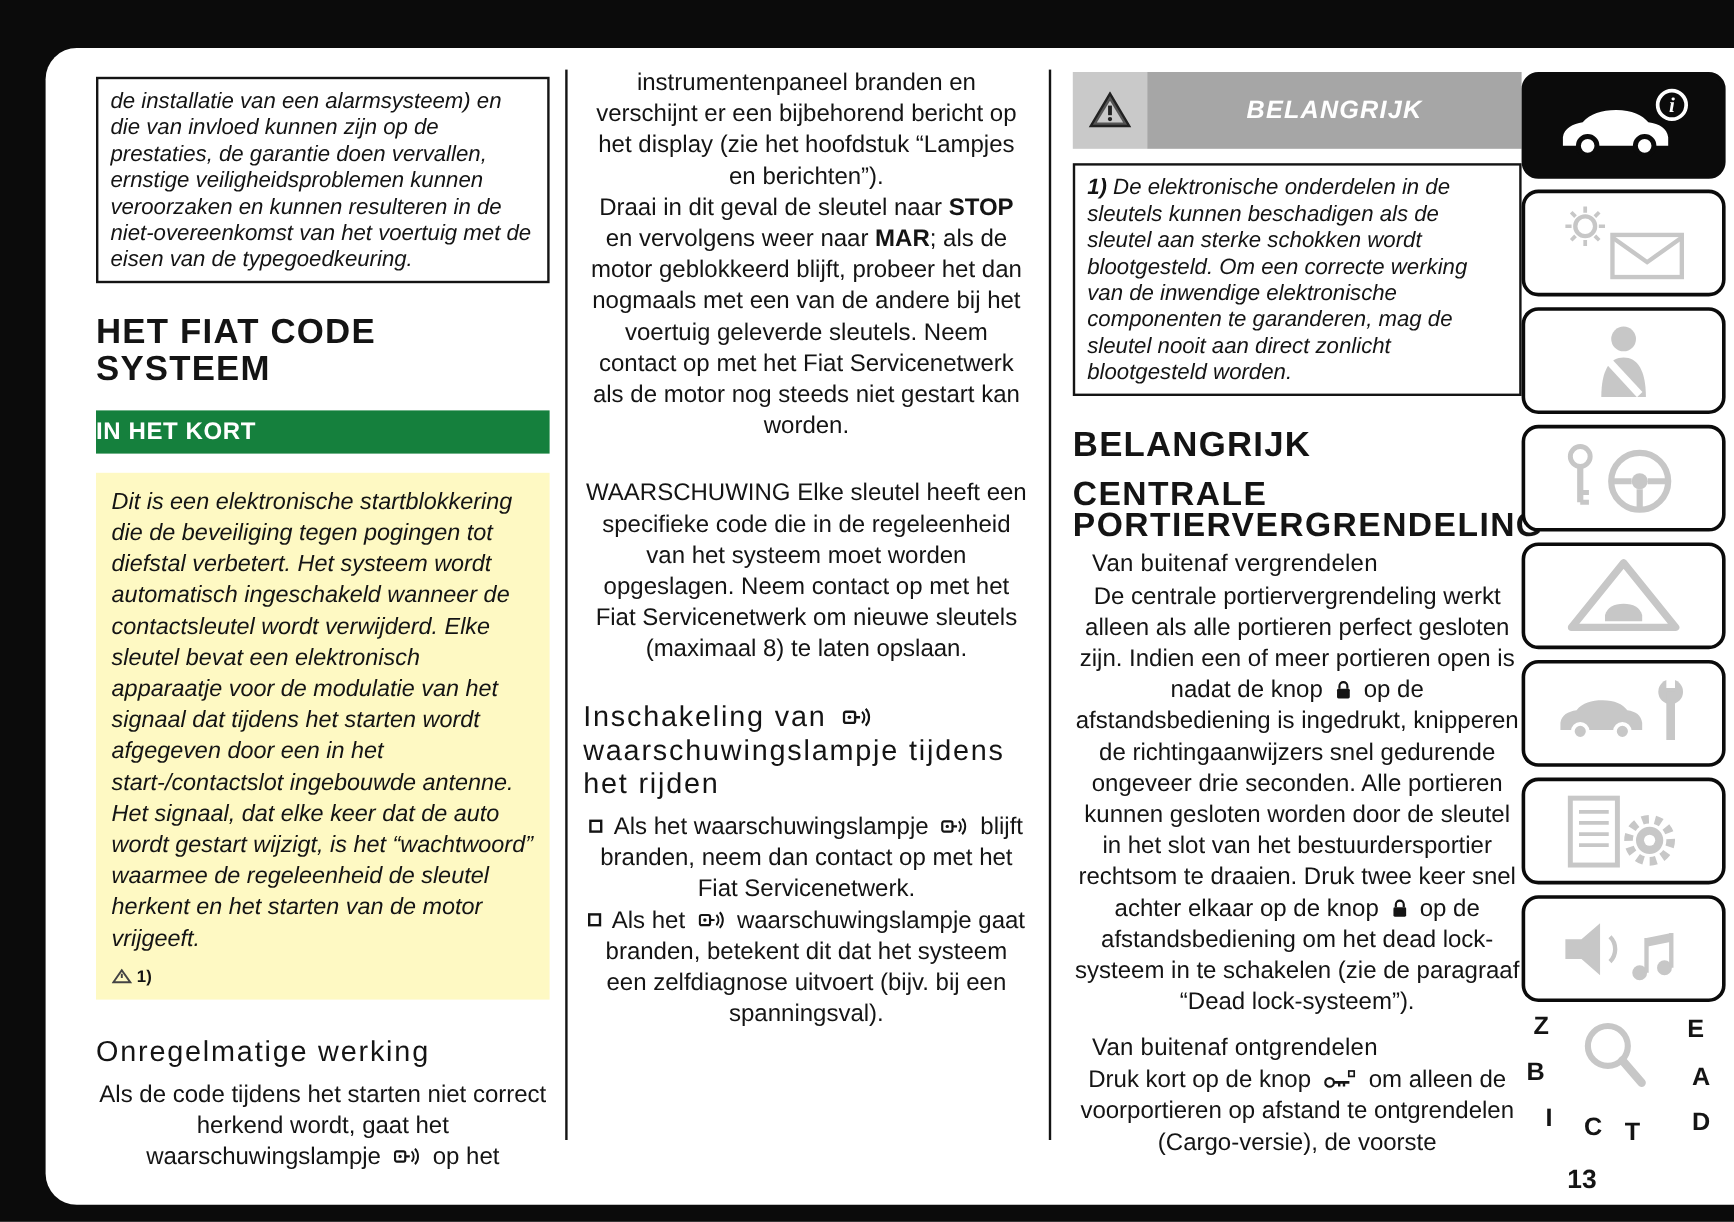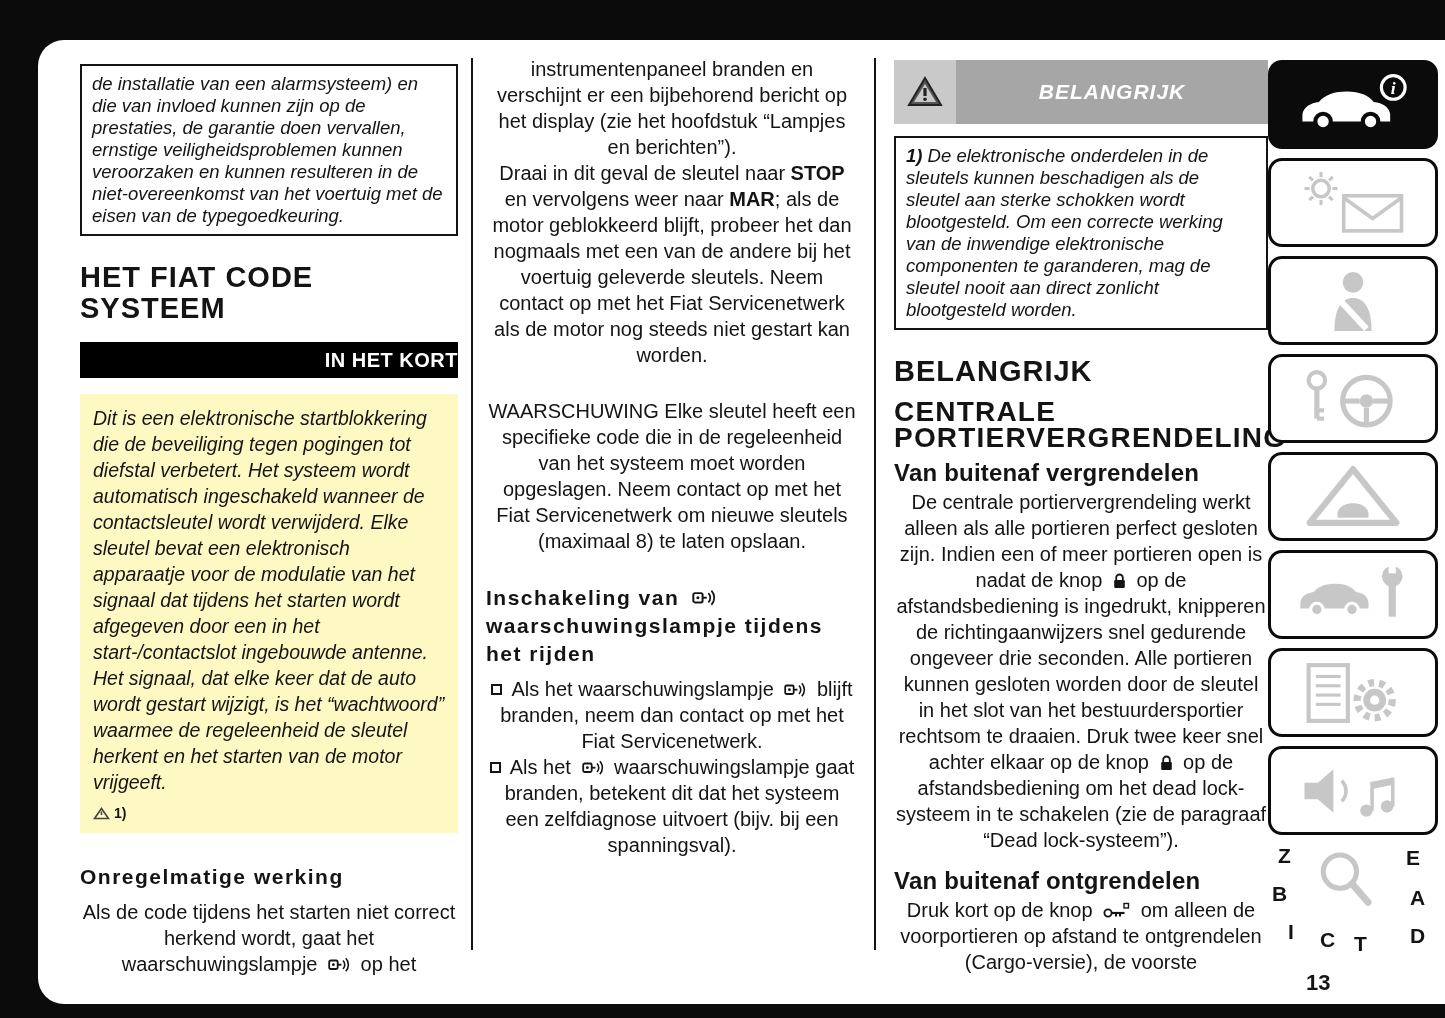--- a/index.html
+++ b/index.html
@@ -14,42 +14,42 @@
   .col-mid   { left:448px; top:16px; width:372px; }
   .col-right { left:856px; top:20px; width:374px; }
 
   .vdiv { position:absolute; width:2px; background:#141414; top:18px; height:892px; }
   .vdiv1 { left:433px; }
   .vdiv2 { left:836px; }
 
   .note-box { border:2.5px solid #141414; padding:7px 10px; font-style:italic;
               font-size:18.5px; line-height:22px; }
   .big-title { font-size:29px; line-height:31px; font-weight:bold; letter-spacing:1px; margin:26px 0 0; }
-  .gray-bar { margin-top:18px; height:36px; line-height:36px; text-align:right;
-              background:#000000; color:#fff; font-weight:bold; font-size:20px; letter-spacing:.5px; }
+  .gray-bar { margin-top:18px; height:36px; line-height:36px; text-align:left;
+              background:#15803d; color:#fff; font-weight:bold; font-size:20px; letter-spacing:.5px; }
   .summary-box { margin-top:16px; background:#fef9c3; padding:11px 13px 7px;
                  font-style:italic; font-size:19.5px; line-height:26px; }
   .footnote-row { margin-top:5px; display:flex; align-items:center; gap:4px;
                   font-size:14px; font-weight:bold; font-style:normal; }
-  .sub-title { font-size:21px; font-weight:bold; letter-spacing:1.5px; margin:30px 0 8px; line-height:28px; }
+  .sub-title { font-size:24px; font-weight:normal; letter-spacing:1.5px; margin:30px 0 8px; line-height:28px; }
   .body { font-size:20px; line-height:26px; margin:0;text-align:center; }
   .gap-top { margin-top:30px; }
   b { font-weight:bold; }
 
   .sq { display:inline-block; width:11px; height:11px; border:2.5px solid #141414;
         margin-right:9px; vertical-align:1px; }
   .iic { display:inline-block; vertical-align:-2px; margin:0 5px; }
 
   .important-bar { display:flex; height:64px; }
   .imp-icon-cell { width:62px; background:#c9c9c9; display:flex; align-items:center; justify-content:center; }
   .imp-label { flex:1; background:#a6a6a6; color:#fff; font-weight:bold; font-style:italic;
                font-size:21px; letter-spacing:1px; display:flex; align-items:center; justify-content:center; }
   .col-right .note-box { margin-top:12px; }
   .med-title { font-size:28px; font-weight:bold; letter-spacing:1.2px; line-height:26px; margin:12px 0 6px; }
-  .bold-sub { font-size:24px; font-weight:bold; margin:8px 0 2px; letter-spacing:.2px; }
+  .bold-sub { font-size:20px; font-weight:normal; margin:8px 16px 2px; letter-spacing:.2px; }
 
   .sidebar { position:absolute; left:1230px; top:20px; width:172px; }
   .tile { width:170px; height:89px; border:3px solid #0b0b0b; border-radius:14px; margin-bottom:9px;
           display:flex; align-items:center; justify-content:center; background:#fff; }
   .tile svg { width:118px; height:64px; }
   .tile-dark { background:#0b0b0b; }
   .tile-index { border:none; position:relative; height:112px; background:transparent; }
   .idx-letter { position:absolute; font-weight:bold; font-size:21px; color:#141414; }
   .idx-mag { position:absolute; left:18px; top:2px; }
 

